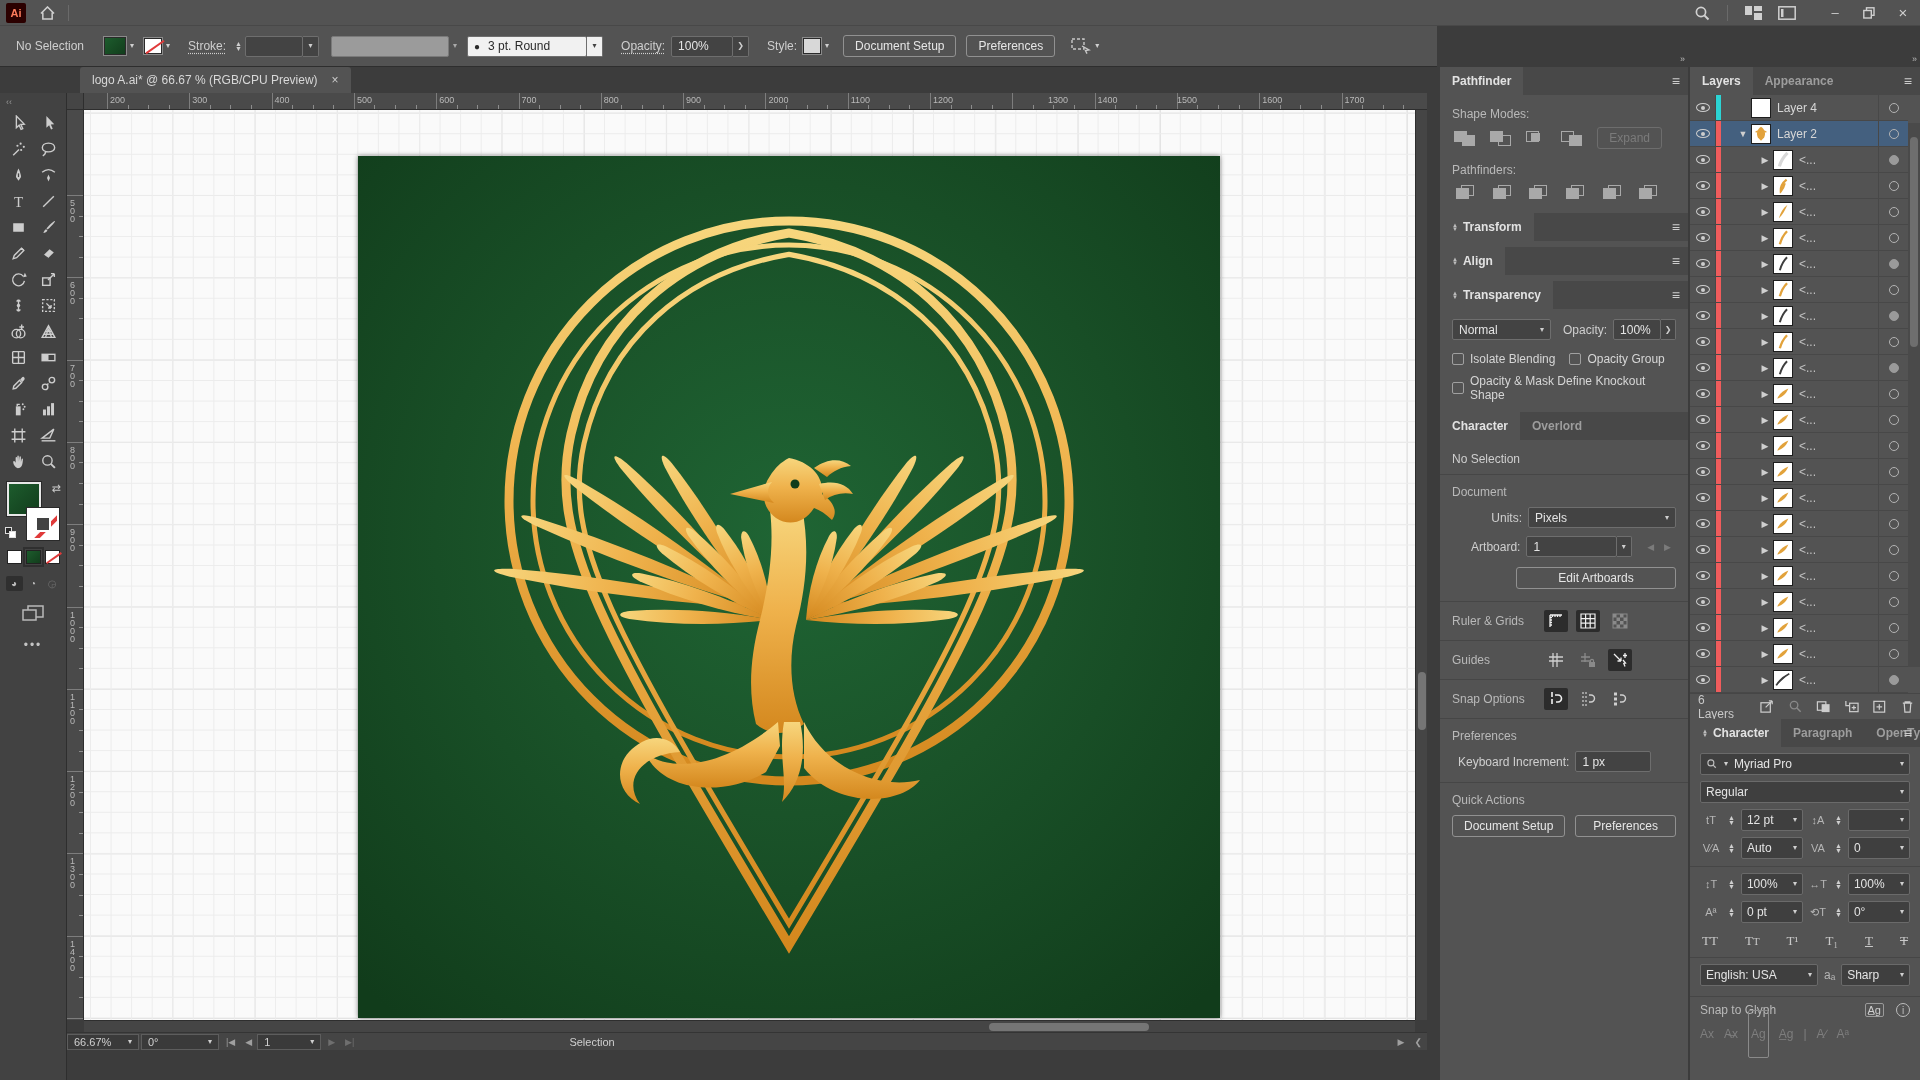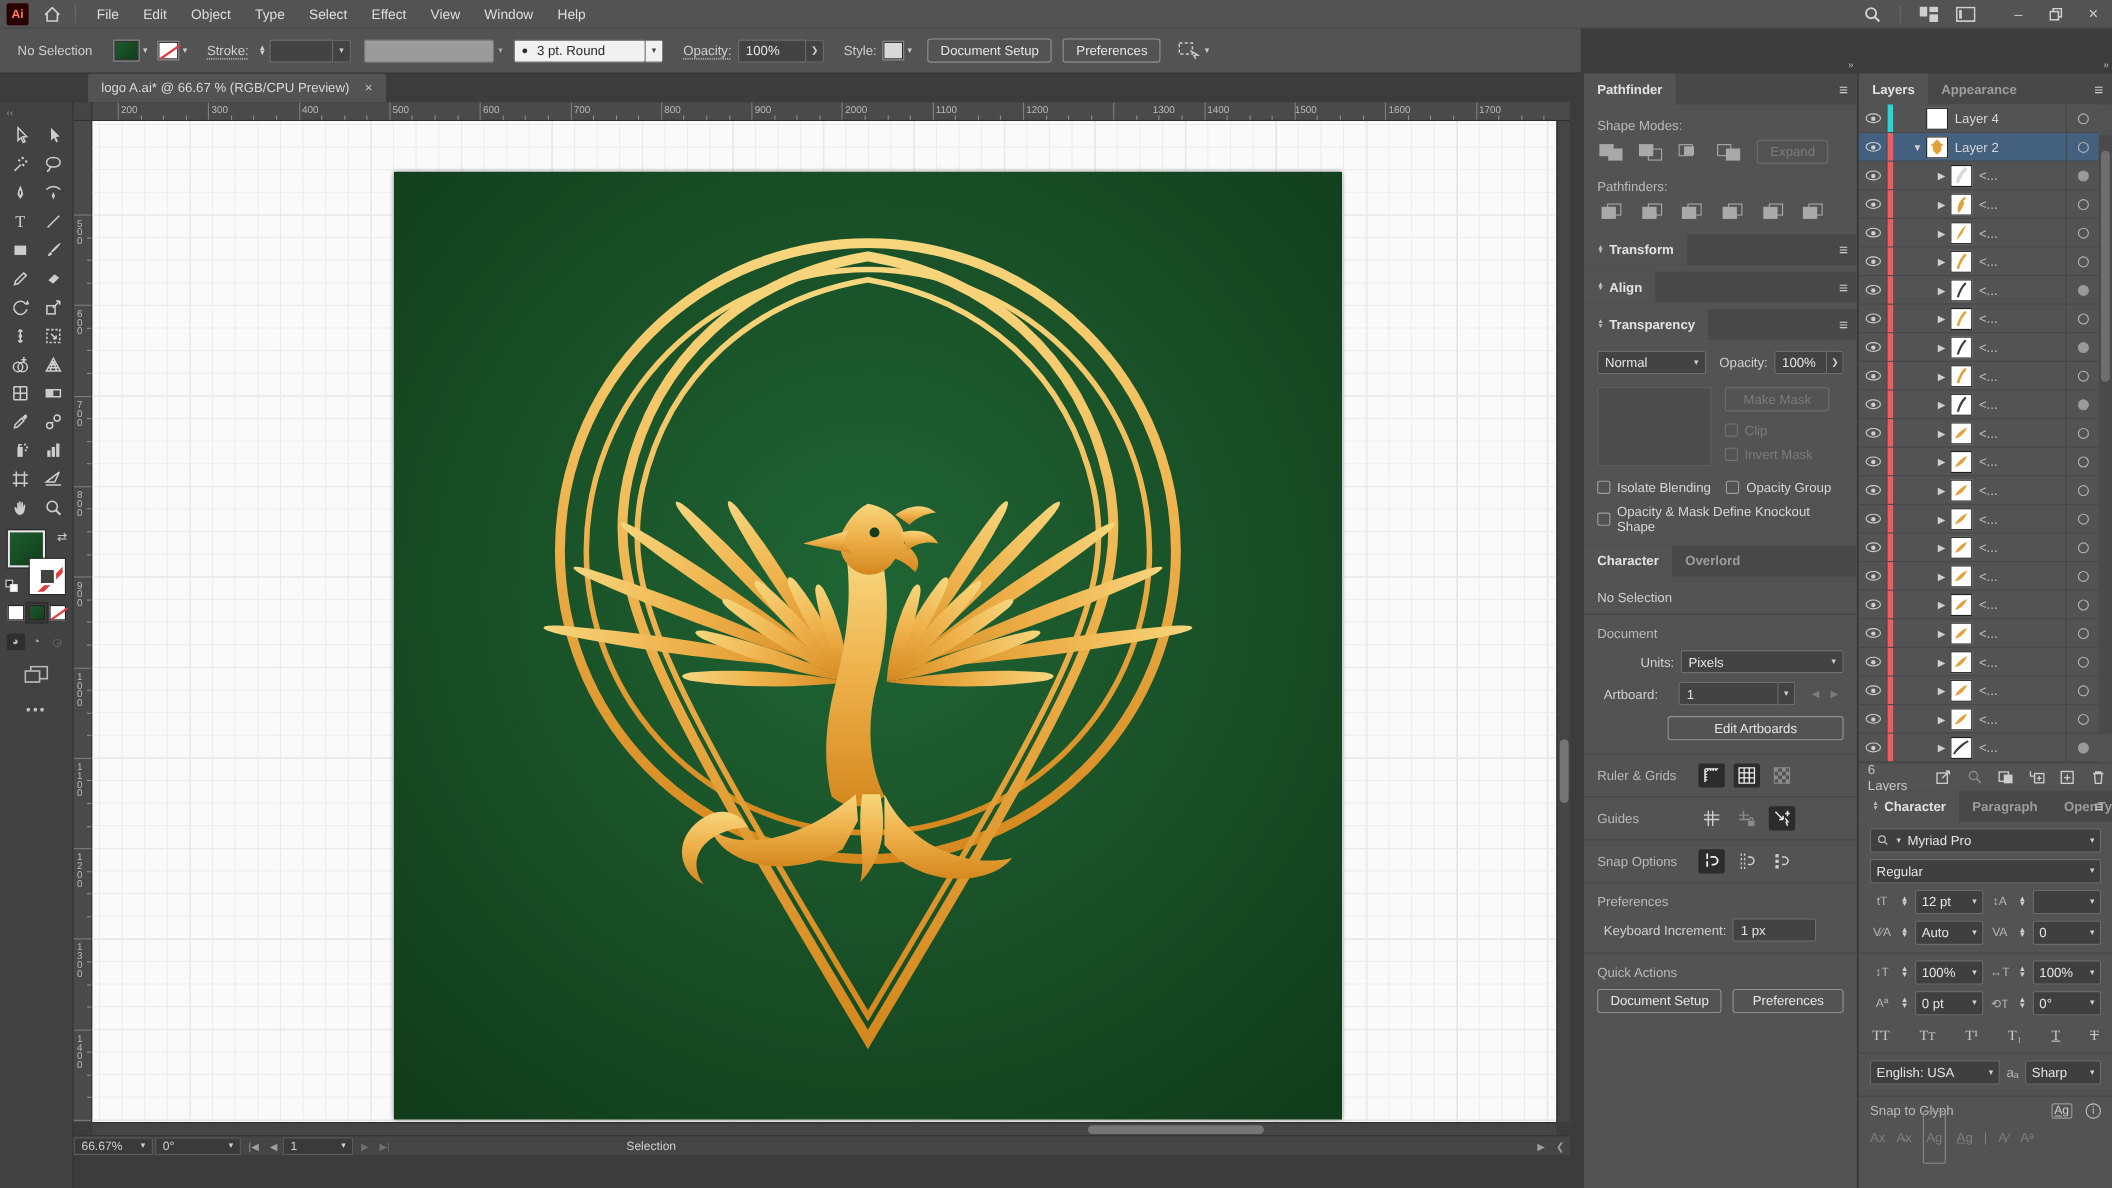--- a/index.html
+++ b/index.html
@@ -125,31 +125,20 @@
 <body>
 
 <div id="titlebar" class="abs">
   <div class="ai-logo">Ai</div>
   <div class="winbtn" style="width:26px">
     <svg width="15" height="14" viewBox="0 0 16 15">
         <path d="M1 8 L8 1 L15 8 M3 7 V14 H13 V7" fill="none" stroke="#d0d0d0" stroke-width="1.6"></path>
       </svg>
   </div>
   <div class="tb-sep"></div>
-  <div id="menus" class="row">
-      <div class="menu-item">File</div>
-      <div class="menu-item">Edit</div>
-      <div class="menu-item">Object</div>
-      <div class="menu-item">Type</div>
-      <div class="menu-item">Select</div>
-      <div class="menu-item">Effect</div>
-      <div class="menu-item">View</div>
-      <div class="menu-item">Window</div>
-      <div class="menu-item">Help</div>
-    </div>
   <div class="grow"></div>
   <div class="winbtn">
     <svg width="16" height="16" viewBox="0 0 16 16">
         <circle cx="7" cy="7" r="4.6" fill="none" stroke="#d0d0d0" stroke-width="1.7"></circle>
         <path d="M10.4 10.4 L14.5 14.5" stroke="#d0d0d0" stroke-width="2"></path>
       </svg>
   </div>
   <div class="tb-sep"></div>
   <div class="winbtn">
     <svg width="17" height="14" viewBox="0 0 17 14">
@@ -807,34 +796,20 @@
         <span class="fld" style="width:108px;justify-content:space-between">
             <span>Normal</span>
             <span class="chev">▾</span>
           </span>
         <span class="lbl" style="margin-left:12px">Opacity:</span>
         <span class="fld" style="width:52px">100%</span>
           <span class="chevbox">
             <span class="chev">❯</span>
           </span>
       </div>
-      <div class="row" style="margin-top:12px;align-items:flex-start">
-        <div style="width:104px;height:72px;background:#4c4c4c;border:1px solid #616161"></div>
-        <div style="margin-left:12px">
-          <span class="cbtn dis" style="border-color:#6d6d6d;display:inline-block;padding:3px 16px">Make Mask</span>
-          <div class="row" style="margin-top:10px;gap:6px">
-              <span class="cb dis"></span>
-              <span class="dis">Clip</span>
-            </div>
-          <div class="row" style="margin-top:8px;gap:6px">
-              <span class="cb dis"></span>
-              <span class="dis">Invert Mask</span>
-            </div>
-        </div>
-      </div>
       <div class="row" style="margin-top:12px;gap:6px">
         <span class="cb"></span>
           <span>Isolate Blending</span>
         <span class="cb" style="margin-left:8px"></span>
           <span>Opacity Group</span>
       </div>
       <div class="row" style="margin-top:8px;gap:6px">
         <span class="cb"></span>
           <span>Opacity &amp; Mask Define Knockout Shape</span>
       </div>
@@ -853,21 +828,21 @@
       <div class="panel-div"></div>
       <div class="sect-label">Document</div>
       <div class="row" style="margin:8px 12px 0">
         <span class="lbl" style="width:64px;text-align:right;display:inline-block">Units:</span>
         <span class="fld" style="flex:1;justify-content:space-between">
             <span>Pixels</span>
             <span class="chev">▾</span>
           </span>
       </div>
       <div class="row" style="margin:8px 12px 0">
-        <span class="lbl" style="width:64px;display:inline-block">Artboard:</span>
+        <span class="lbl" style="width:64px;text-align:right;display:inline-block">Artboard:</span>
         <span class="fld" style="width:92px;justify-content:space-between">
             <span>1</span>
           </span>
           <span class="chevbox">
             <span class="chev">▾</span>
           </span>
         <span class="navarr dis" style="margin-left:10px">◀</span>
         <span class="navarr dis">▶</span>
       </div>
       <div class="row" style="margin:10px 12px 12px">

